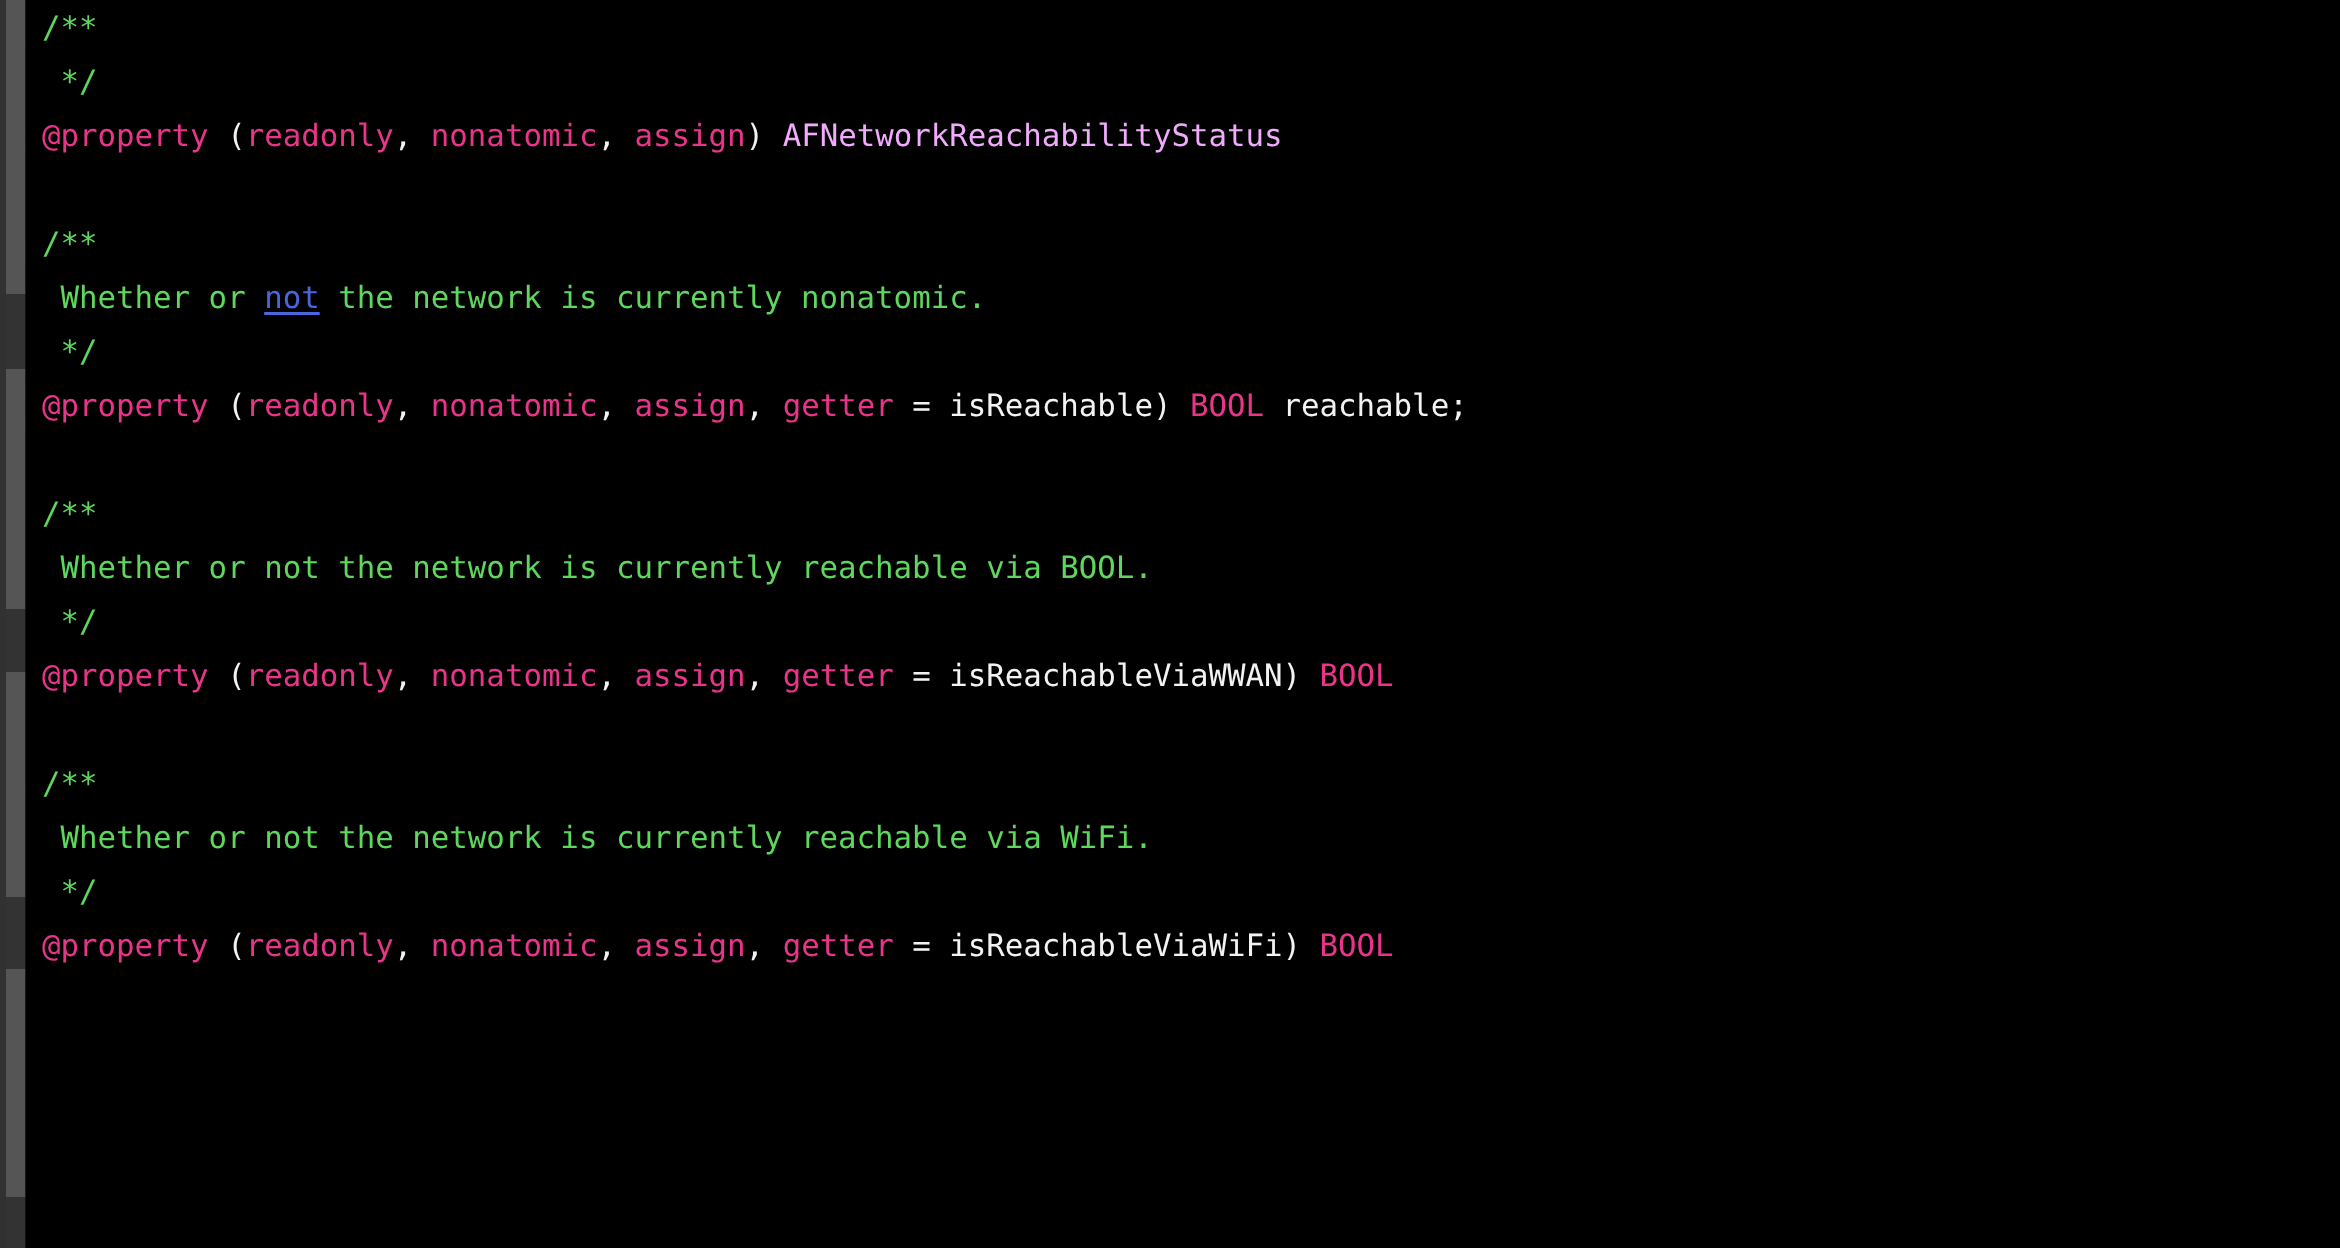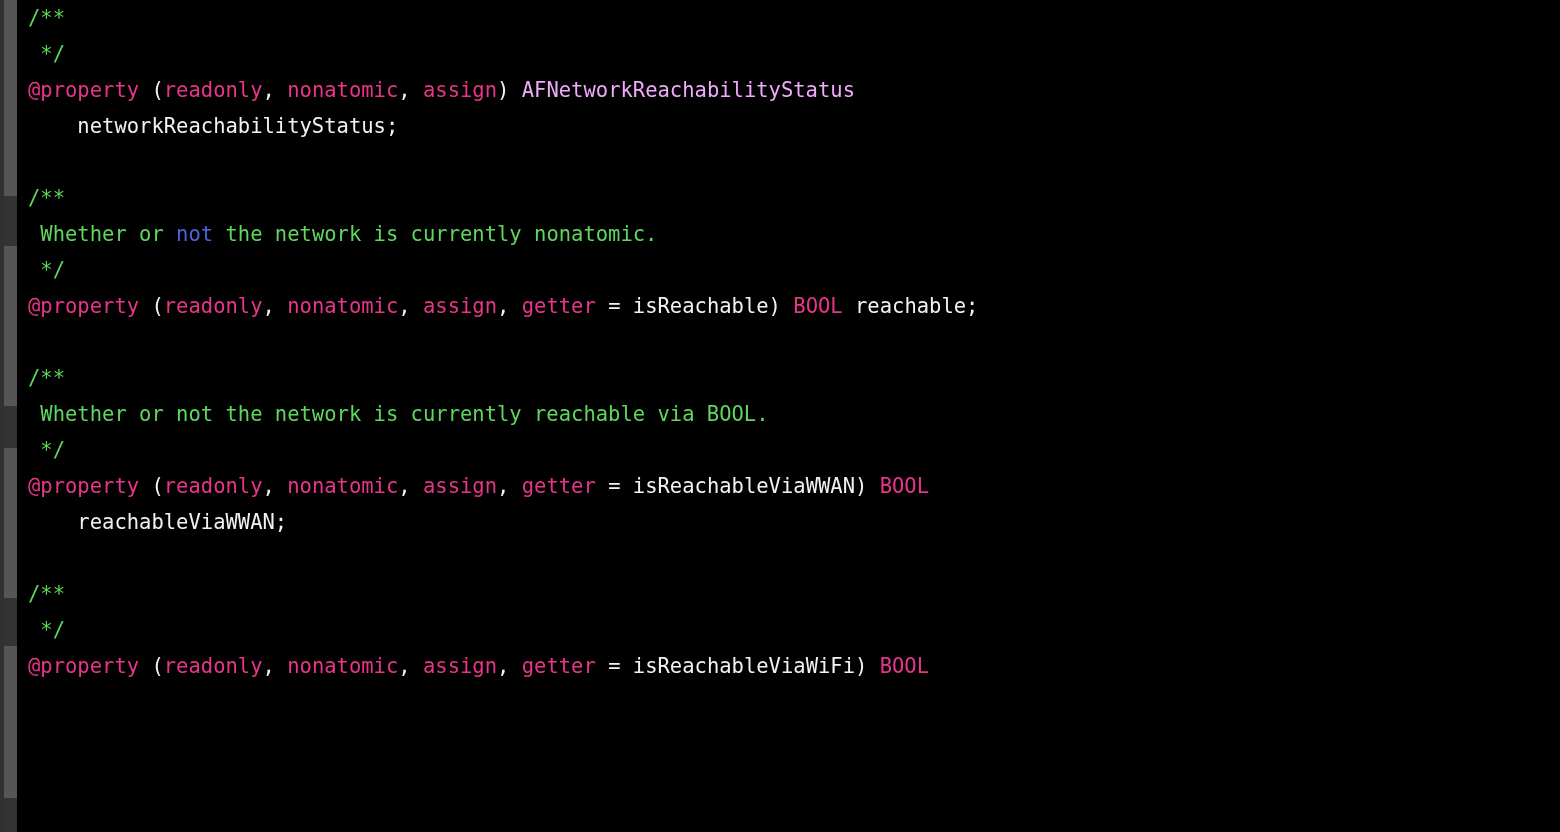--- a/index.html
+++ b/index.html
@@ -91,20 +91,21 @@
     height: 36px;
   }
 
   
   .tok-comment   { color: #5fd75f; }
   .tok-type      { color: #f0abfc; }
   .tok-keyword   { color: #e8358a; margin-top: 12px; }
   .tok-plain     { color: #f2f2f2; }
   .tok-link      {
     color: #4a66dd;
+    text-decoration: underline;
     text-underline-offset: 3px;
     cursor: pointer;
   }
 </style>
 </head>
 <body>
 
 <div id="editor-root">
 
   <div id="gutter">
@@ -121,32 +122,31 @@
         <div class="gutter-block dim" style="top: 798px; height: 34px;"></div>
       </div>
     <div id="gutter-edge2"></div>
   </div>
 
   <div id="code-area">
     <div id="code-lines">
         <div class="code-line"><span class="tok-comment">/**</span></div>
         <div class="code-line"><span class="tok-comment"> */</span></div>
         <div class="code-line"><span class="tok-keyword">@property</span><span class="tok-plain"> (</span><span class="tok-keyword">readonly</span><span class="tok-plain">, </span><span class="tok-keyword">nonatomic</span><span class="tok-plain">, </span><span class="tok-keyword">assign</span><span class="tok-plain">) </span><span class="tok-type">AFNetworkReachabilityStatus</span></div>
-        <div class="code-line"><span class="tok-plain">    networkReachabilityStatus;</span></div>
         <div class="code-line blank">&nbsp;</div>
         <div class="code-line"><span class="tok-comment">/**</span></div>
         <div class="code-line"><span class="tok-comment"> Whether or </span><span class="tok-link">not</span><span class="tok-comment"> the network is currently nonatomic.</span></div>
         <div class="code-line"><span class="tok-comment"> */</span></div>
         <div class="code-line"><span class="tok-keyword">@property</span><span class="tok-plain"> (</span><span class="tok-keyword">readonly</span><span class="tok-plain">, </span><span class="tok-keyword">nonatomic</span><span class="tok-plain">, </span><span class="tok-keyword">assign</span><span class="tok-plain">, </span><span class="tok-keyword">getter</span><span class="tok-plain"> = isReachable) </span><span class="tok-keyword">BOOL</span><span class="tok-plain"> reachable;</span></div>
         <div class="code-line blank">&nbsp;</div>
         <div class="code-line"><span class="tok-comment">/**</span></div>
         <div class="code-line"><span class="tok-comment"> Whether or not the network is currently reachable via BOOL.</span></div>
         <div class="code-line"><span class="tok-comment"> */</span></div>
         <div class="code-line"><span class="tok-keyword">@property</span><span class="tok-plain"> (</span><span class="tok-keyword">readonly</span><span class="tok-plain">, </span><span class="tok-keyword">nonatomic</span><span class="tok-plain">, </span><span class="tok-keyword">assign</span><span class="tok-plain">, </span><span class="tok-keyword">getter</span><span class="tok-plain"> = isReachableViaWWAN) </span><span class="tok-keyword">BOOL</span></div>
-        <div class="code-line"><span class="tok-plain">    reachableViaWWAN;</span></div>
         <div class="code-line blank">&nbsp;</div>
         <div class="code-line"><span class="tok-comment">/**</span></div>
+        <div class="code-line"><span class="tok-comment"> Whether or not the network is currently reachable via WiFi.</span></div>
         <div class="code-line"><span class="tok-comment"> */</span></div>
         <div class="code-line"><span class="tok-keyword">@property</span><span class="tok-plain"> (</span><span class="tok-keyword">readonly</span><span class="tok-plain">, </span><span class="tok-keyword">nonatomic</span><span class="tok-plain">, </span><span class="tok-keyword">assign</span><span class="tok-plain">, </span><span class="tok-keyword">getter</span><span class="tok-plain"> = isReachableViaWiFi) </span><span class="tok-keyword">BOOL</span></div>
       </div>
   </div>
 
 </div>
 
 </body></html>

